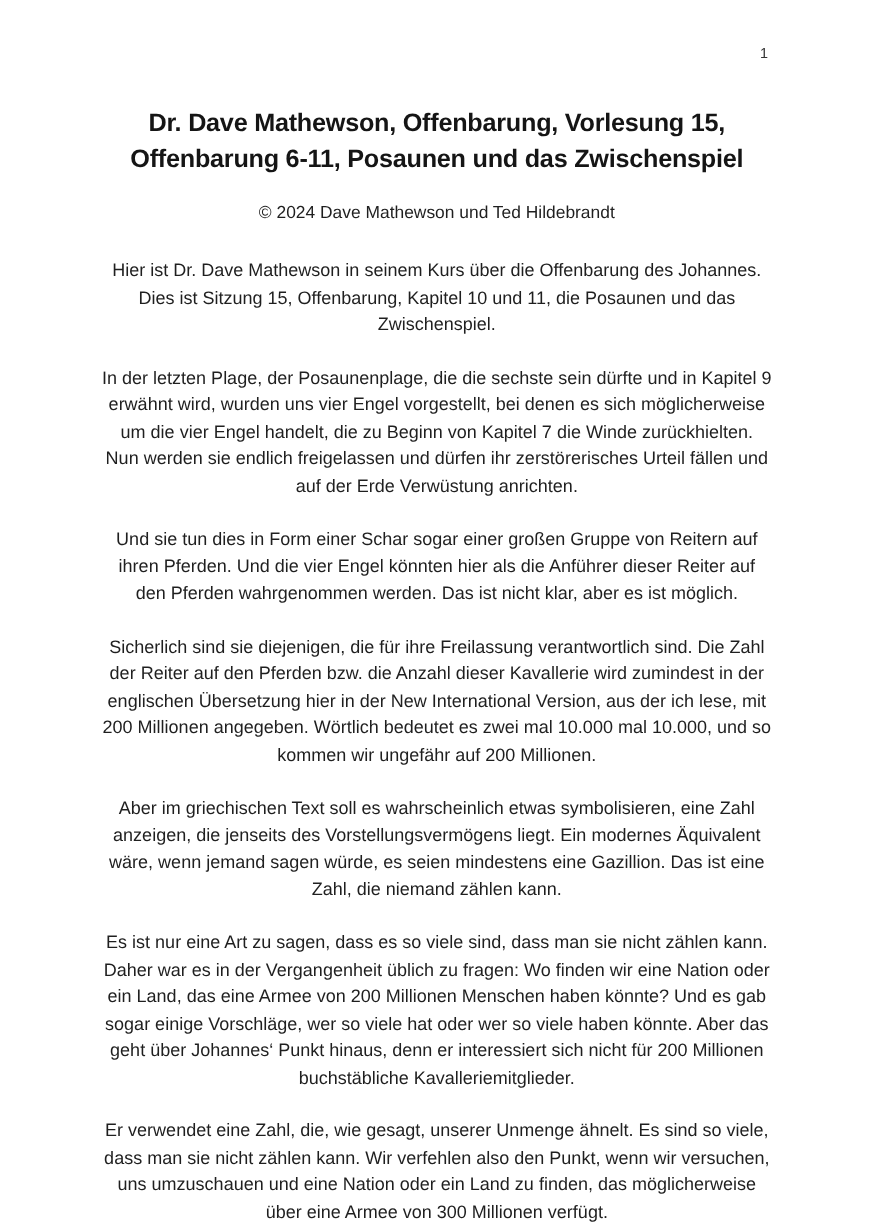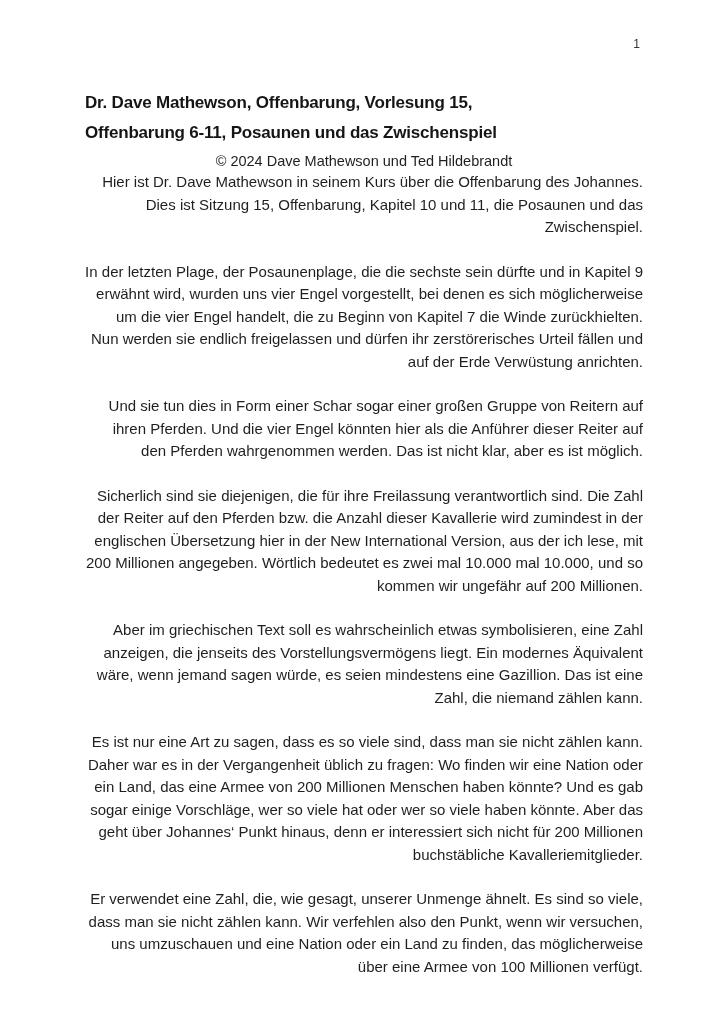--- a/index.html
+++ b/index.html
@@ -23,37 +23,39 @@
     font-size: 12px;
     color: #333333;
   }
   .content {
     position: absolute;
     left: 85px;
     top: 88px;
     width: 558px;
   }
   .doc-title {
+    text-align: center;
     font-weight: bold;
-    font-size: 17px;
+    font-size: 21px;
     line-height: 30px;
     color: #151515;
     letter-spacing: -0.2px;
   }
   .copyright {
     text-align: center;
     font-size: 14.5px;
     line-height: 19px;
-    margin-top: 4px;
+    margin-top: 21px;
     color: #1f1f1f;
   }
   .body-text {
+    margin-top: 27px;
     font-size: 15px;
     line-height: 22.5px;
-    text-align: right;
+    text-align: center;
   }
   .body-text p {
     margin: 0 0 22px 0;
     padding: 0;
   }
 </style>
 </head>
 <body>
 
 <div class="page">
@@ -69,19 +71,19 @@
 
     <div class="copyright">© 2024 Dave Mathewson und Ted Hildebrandt</div>
 
     <div class="body-text">
       <p>Hier ist Dr. Dave Mathewson in seinem Kurs über die Offenbarung des Johannes. Dies ist Sitzung 15, Offenbarung, Kapitel 10 und 11, die Posaunen und das Zwischenspiel.</p>
       <p>In der letzten Plage, der Posaunenplage, die die sechste sein dürfte und in Kapitel 9 erwähnt wird, wurden uns vier Engel vorgestellt, bei denen es sich möglicherweise um die vier Engel handelt, die zu Beginn von Kapitel 7 die Winde zurückhielten. Nun werden sie endlich freigelassen und dürfen ihr zerstörerisches Urteil fällen und auf der Erde Verwüstung anrichten.</p>
       <p>Und sie tun dies in Form einer Schar sogar einer großen Gruppe von Reitern auf ihren Pferden. Und die vier Engel könnten hier als die Anführer dieser Reiter auf den Pferden wahrgenommen werden. Das ist nicht klar, aber es ist möglich.</p>
       <p>Sicherlich sind sie diejenigen, die für ihre Freilassung verantwortlich sind. Die Zahl der Reiter auf den Pferden bzw. die Anzahl dieser Kavallerie wird zumindest in der englischen Übersetzung hier in der New International Version, aus der ich lese, mit 200 Millionen angegeben. Wörtlich bedeutet es zwei mal 10.000 mal 10.000, und so kommen wir ungefähr auf 200 Millionen.</p>
       <p>Aber im griechischen Text soll es wahrscheinlich etwas symbolisieren, eine Zahl anzeigen, die jenseits des Vorstellungsvermögens liegt. Ein modernes Äquivalent wäre, wenn jemand sagen würde, es seien mindestens eine Gazillion. Das ist eine Zahl, die niemand zählen kann.</p>
       <p>Es ist nur eine Art zu sagen, dass es so viele sind, dass man sie nicht zählen kann. Daher war es in der Vergangenheit üblich zu fragen: Wo finden wir eine Nation oder ein Land, das eine Armee von 200 Millionen Menschen haben könnte? Und es gab sogar einige Vorschläge, wer so viele hat oder wer so viele haben könnte. Aber das geht über Johannes‘ Punkt hinaus, denn er interessiert sich nicht für 200 Millionen buchstäbliche Kavalleriemitglieder.</p>
-      <p>Er verwendet eine Zahl, die, wie gesagt, unserer Unmenge ähnelt. Es sind so viele, dass man sie nicht zählen kann. Wir verfehlen also den Punkt, wenn wir versuchen, uns umzuschauen und eine Nation oder ein Land zu finden, das möglicherweise über eine Armee von 100 Millionen verfügt.</p>
+      <p>Er verwendet eine Zahl, die, wie gesagt, unserer Unmenge ähnelt. Es sind so viele, dass man sie nicht zählen kann. Wir verfehlen also den Punkt, wenn wir versuchen, uns umzuschauen und eine Nation oder ein Land zu finden, das möglicherweise über eine Armee von 300 Millionen verfügt.</p>
 
     </div>
 
   </div>
 
 </div>
 
 </body></html>

